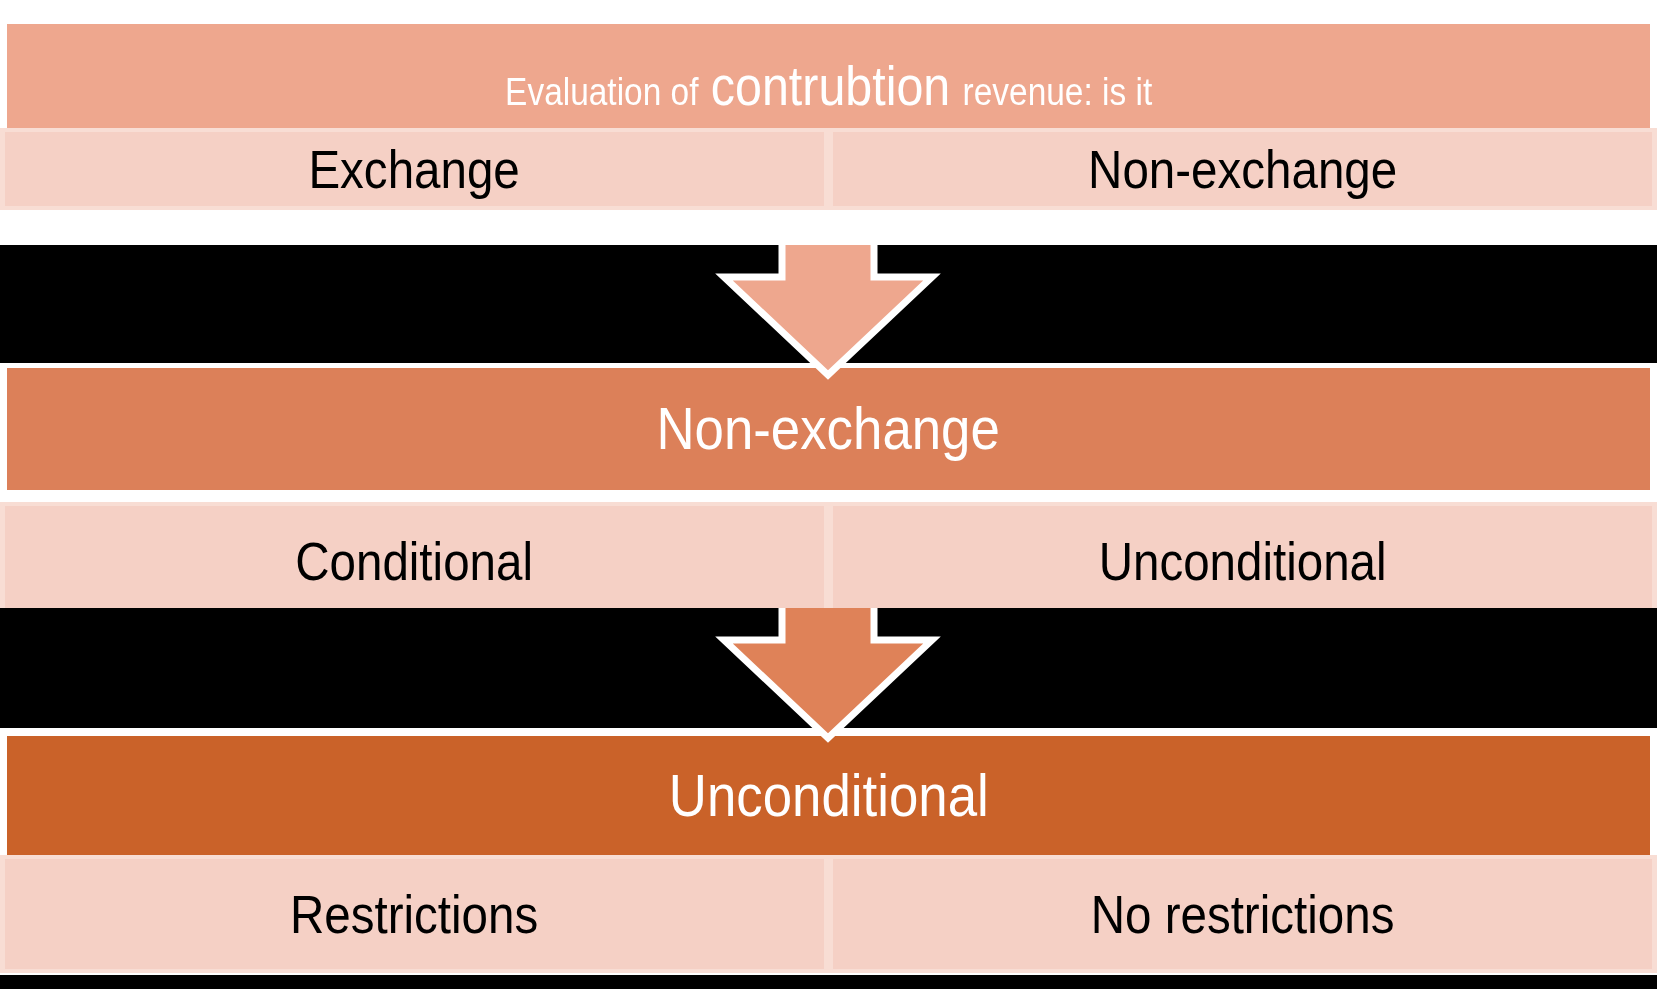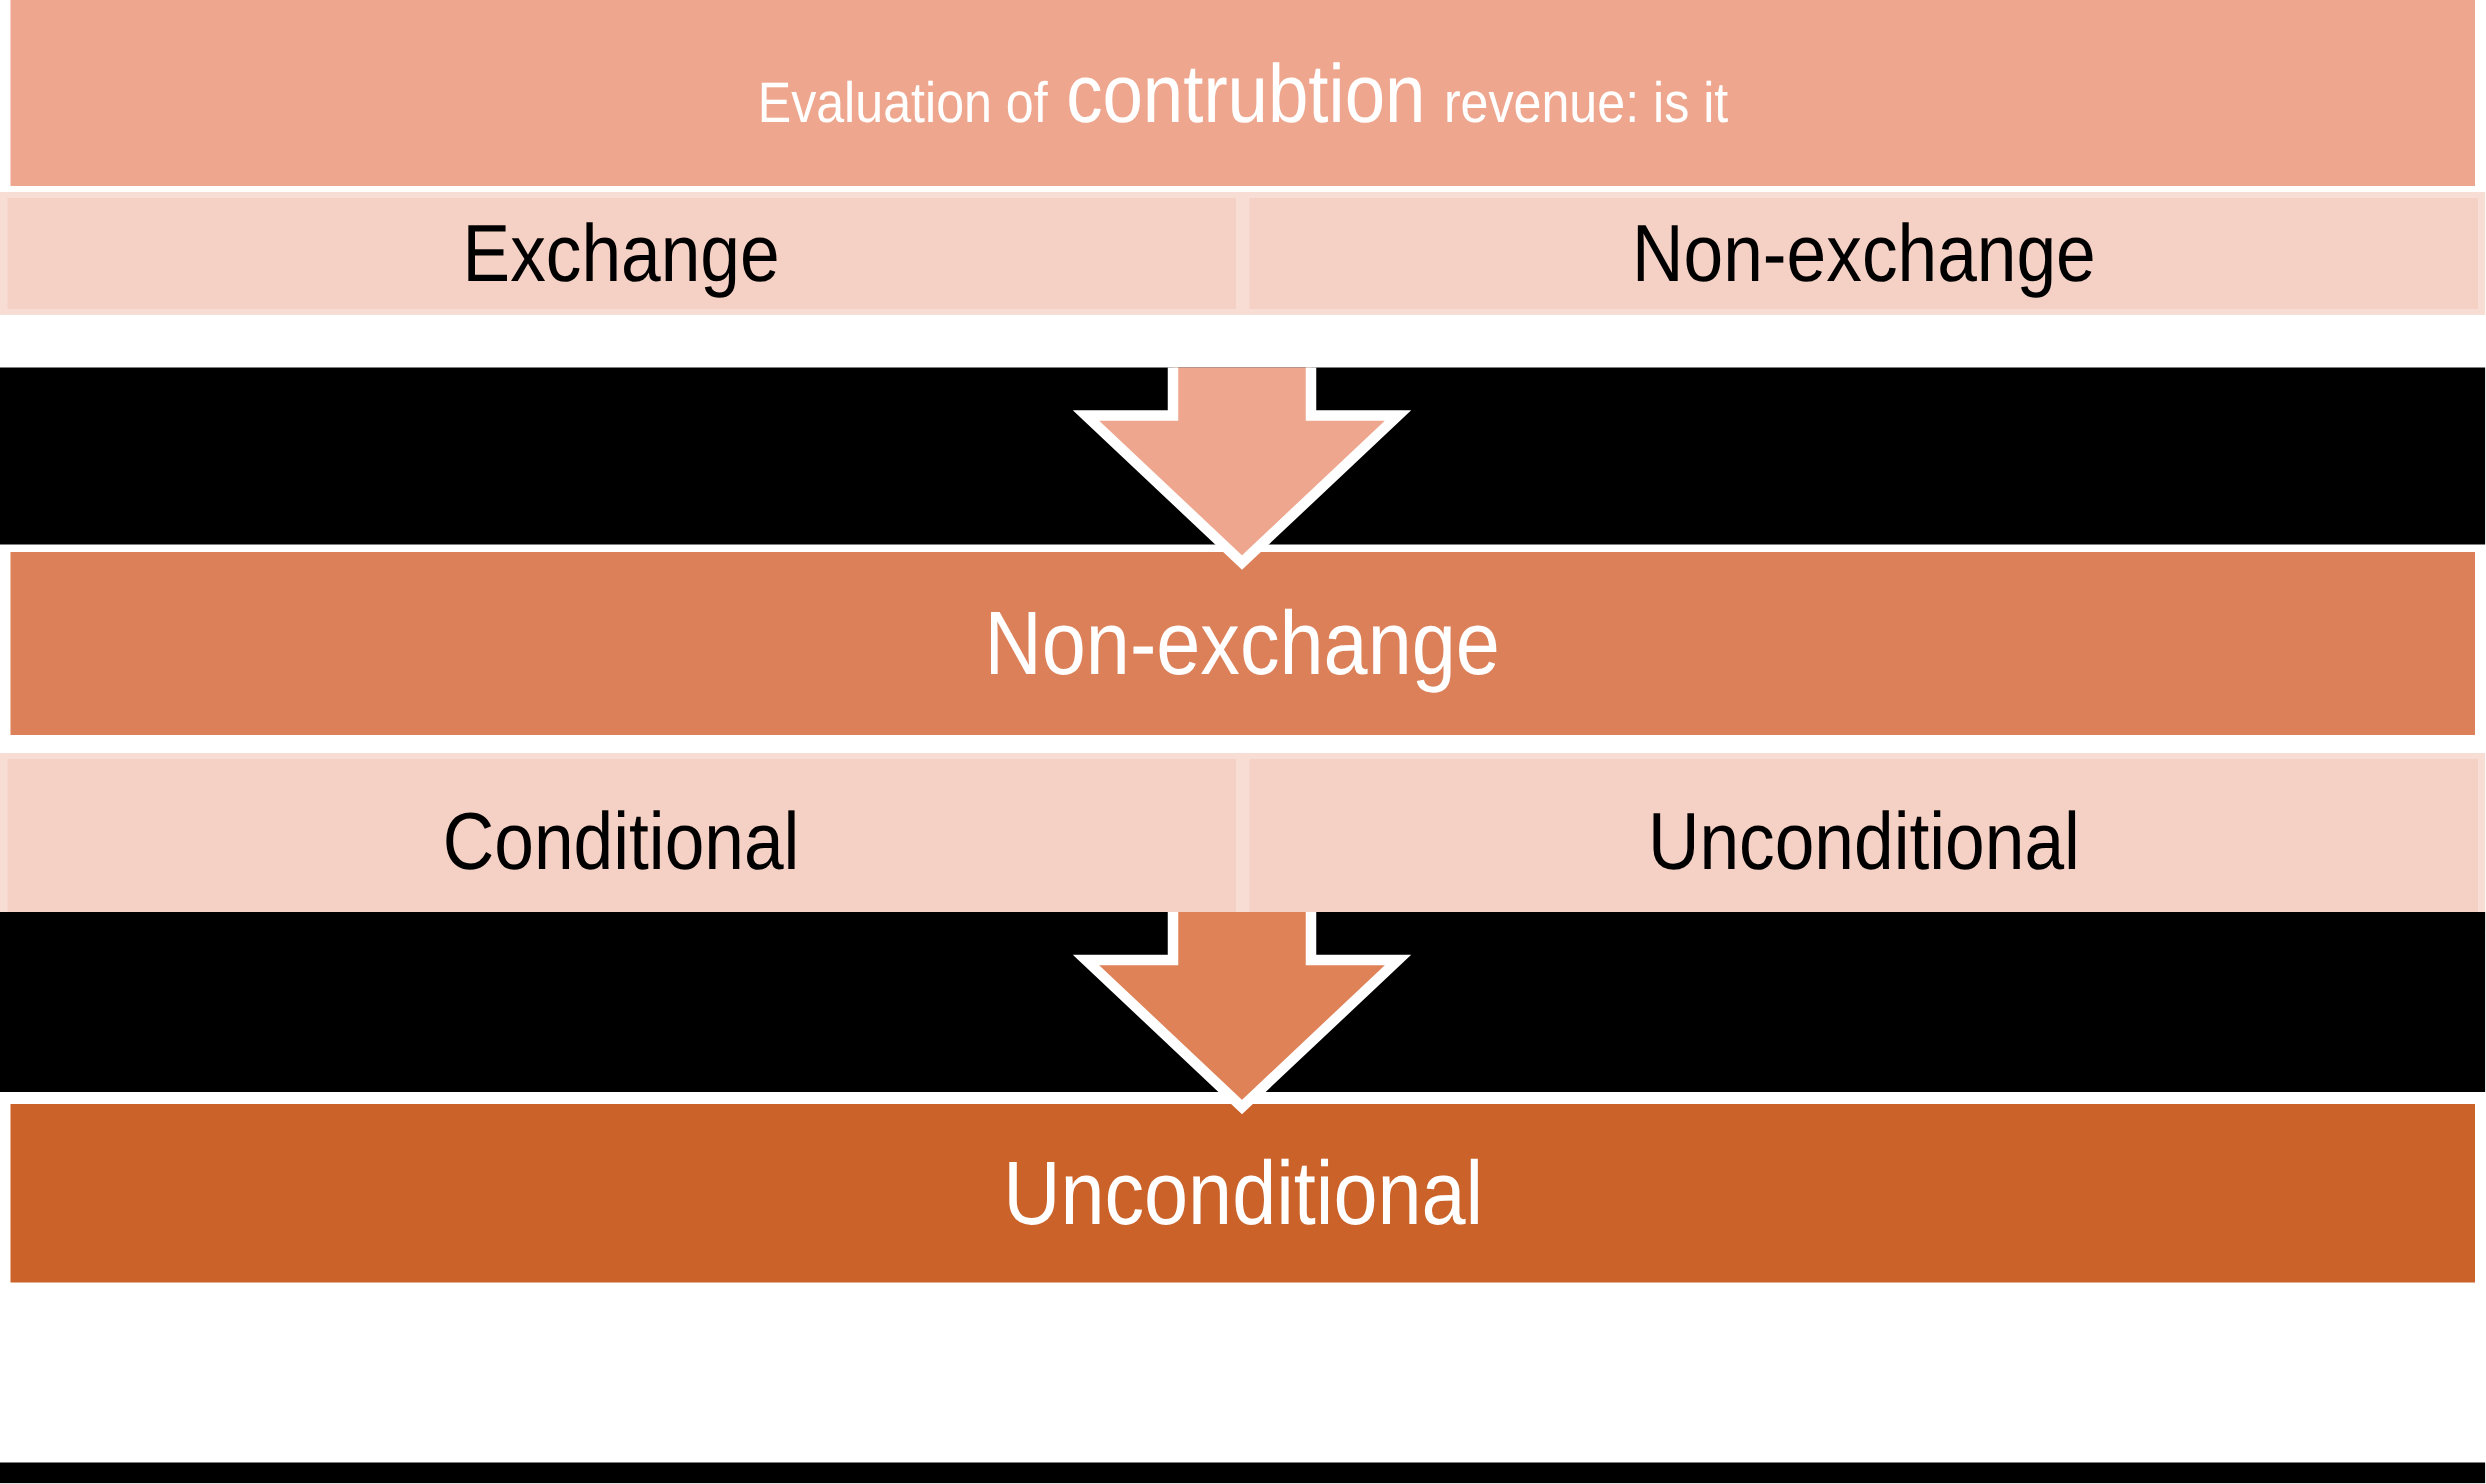--- a/index.html
+++ b/index.html
@@ -15,21 +15,21 @@
 
   
   .banner {
     left: 7px;
     width: 1643px;
     display: flex;
     align-items: center;
     justify-content: center;
     color: #ffffff;
   }
-  .banner-top  { top: 0;   height: 124px; background: var(--salmon); }
+  .banner-top  { top: 24px;   height: 124px; background: var(--salmon); }
   .banner-mid  { top: 368px; height: 122px; background: var(--mid-orange); }
   .banner-bot  { top: 736px; height: 119px; background: var(--dark-orange); }
 
   
   .row {
     left: 0;
     width: 1657px;
     background: var(--row-border-pink);
     display: flex;
     gap: 9px;
@@ -108,20 +108,28 @@
       <span class="condense cell-text">Unconditional</span>
     </div>
   </div>
 
   <div class="abs gap gap2"></div>
 
   <div class="abs banner banner-bot">
     <span class="condense banner-label">Unconditional</span>
   </div>
 
+  <div class="abs row row3">
+    <div class="cell">
+      <span class="condense cell-text">Restrictions</span>
+    </div>
+    <div class="cell">
+      <span class="condense cell-text">No restrictions</span>
+    </div>
+  </div>
 
   <div class="abs strip-bottom"></div>
 
   <svg class="abs arrow arrow1" viewBox="0 0 230 140" xmlns="http://www.w3.org/2000/svg">
     <polygon points="69,-12 69,32 11,32 115,130 219,32 161,32 161,-12"></polygon>
   </svg>
   <svg class="abs arrow arrow2" viewBox="0 0 230 140" xmlns="http://www.w3.org/2000/svg">
     <polygon points="69,-12 69,32 11,32 115,130 219,32 161,32 161,-12"></polygon>
   </svg>
 

